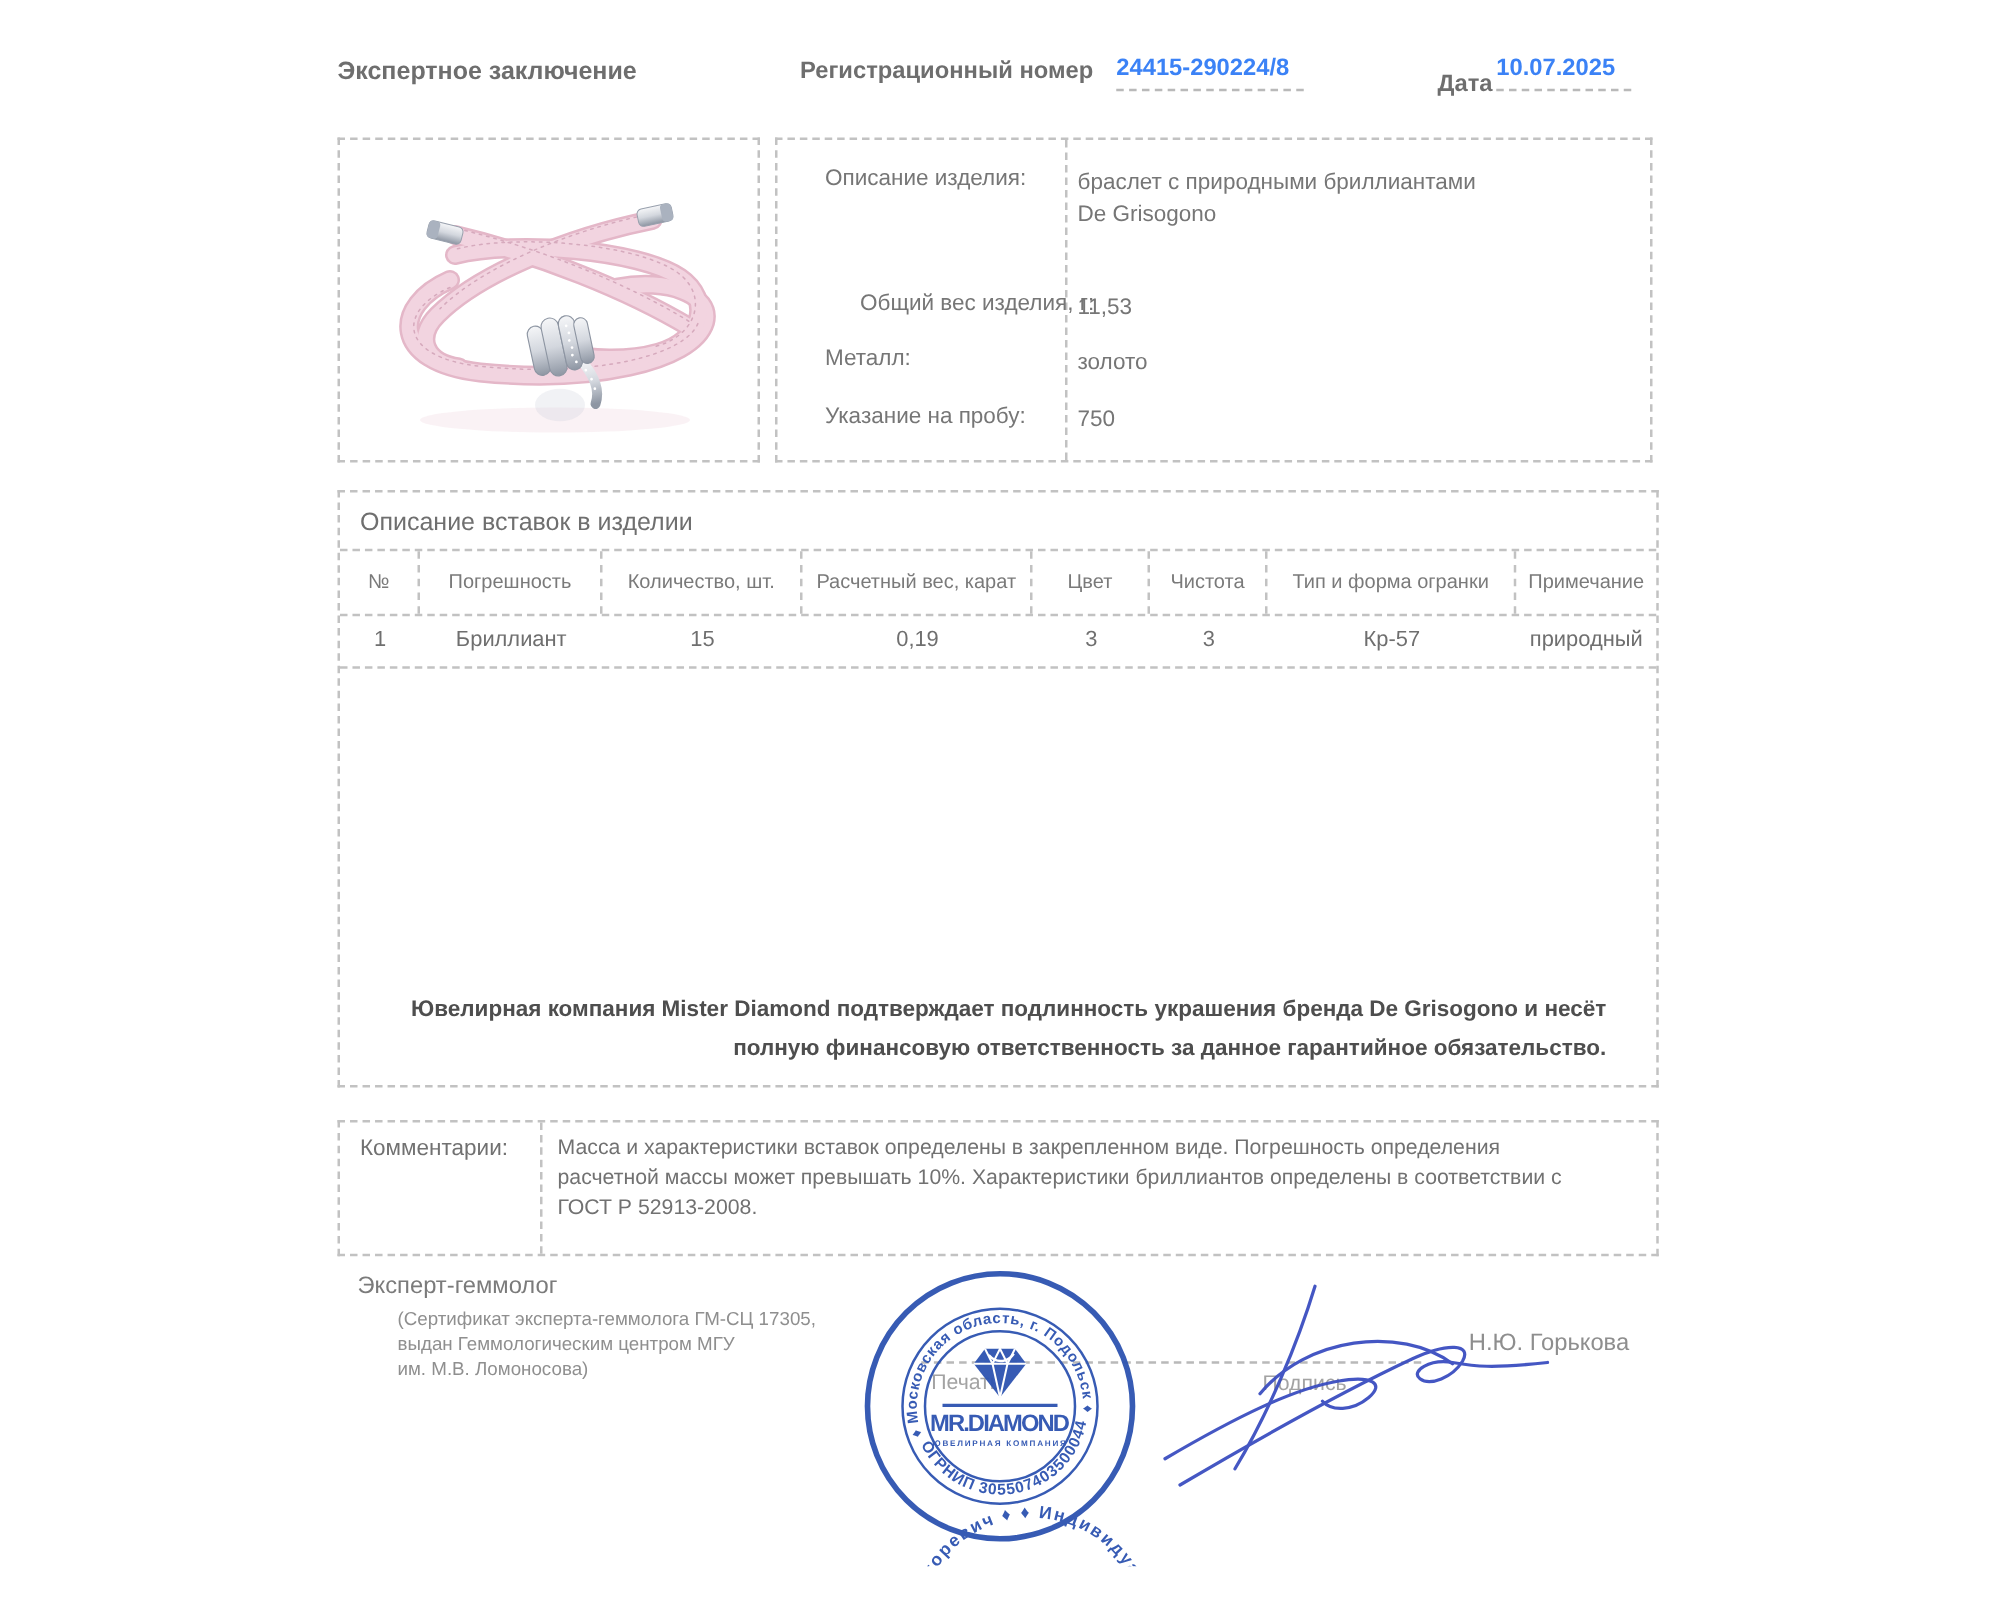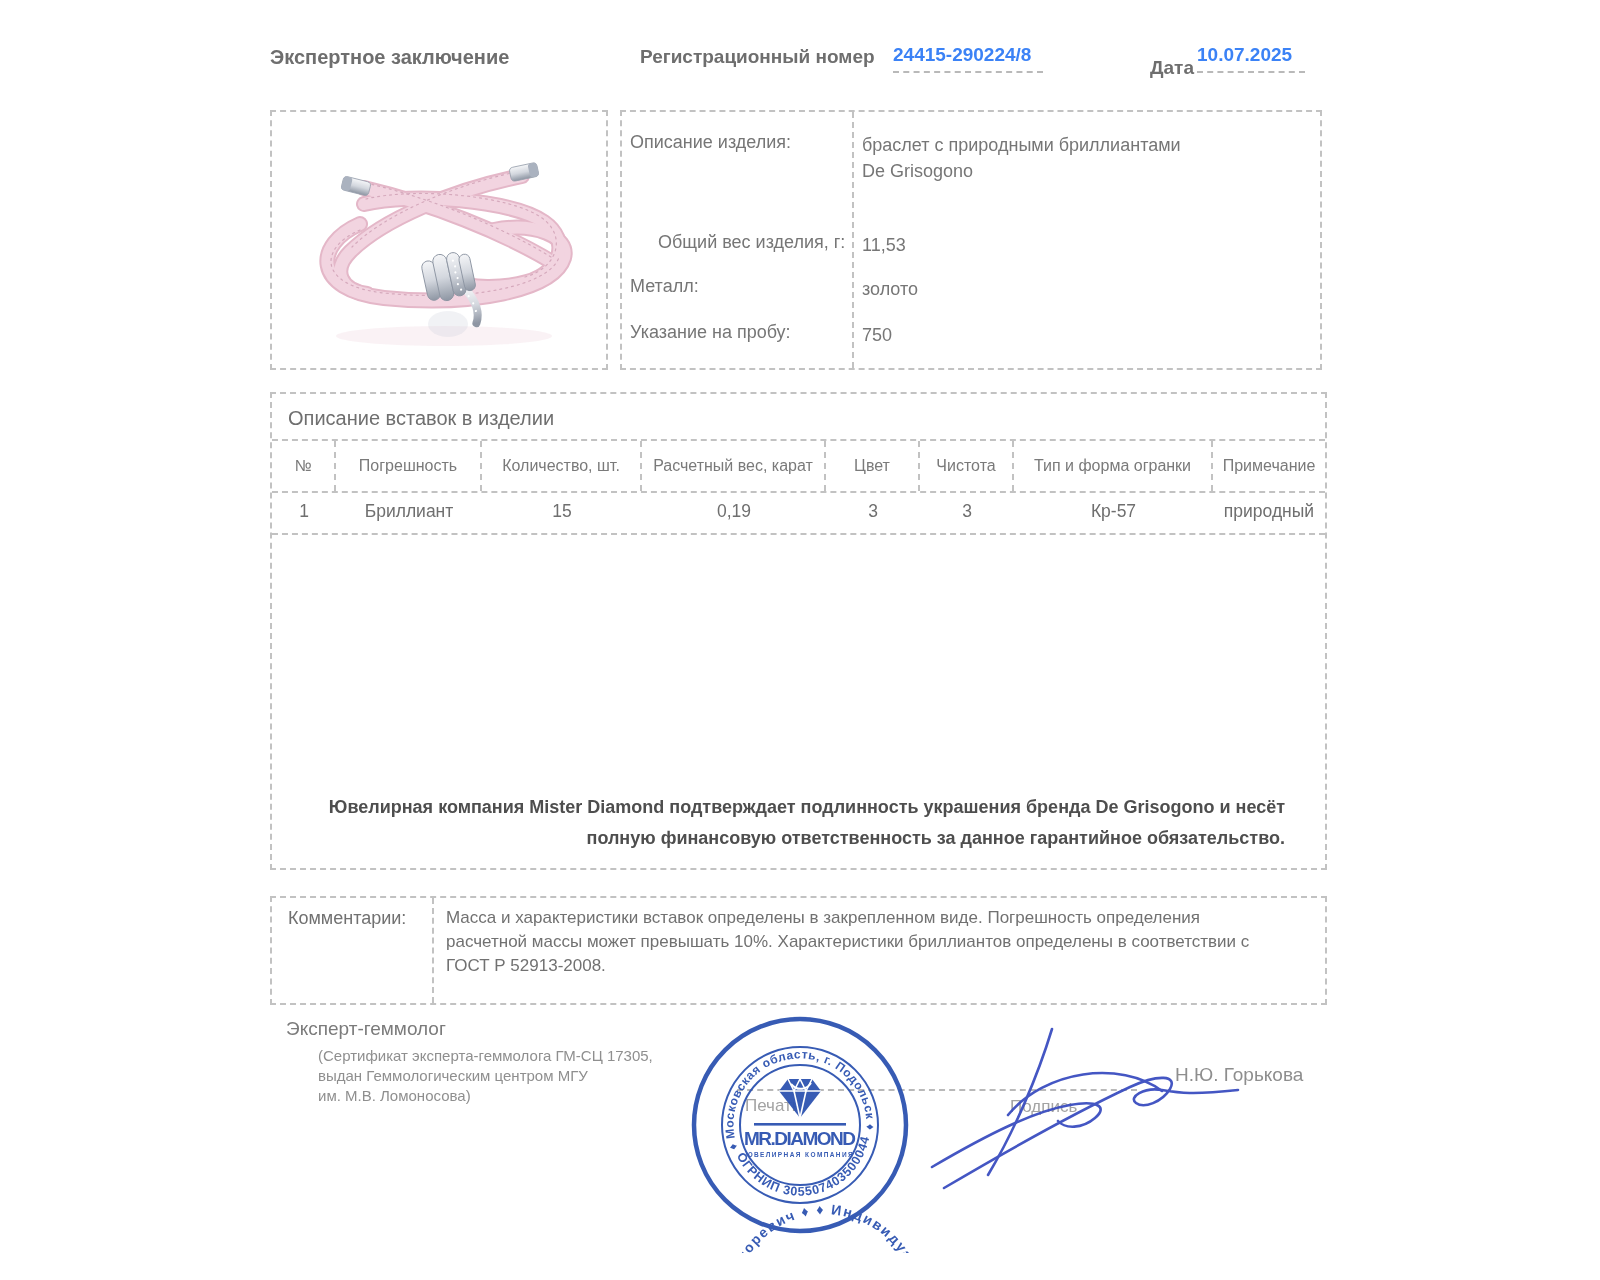--- a/index.html
+++ b/index.html
@@ -5,21 +5,21 @@
   html,body{margin:0;padding:0;background:#ffffff;}
   #page{position:relative;width:1600px;height:1280px;background:#fff;overflow:hidden;
         font-family:"Liberation Sans","DejaVu Sans",sans-serif;color:#757575;}
   .abs{position:absolute;}
   .lbl{font-weight:bold;color:#6e6e6e;font-size:19px;}
   .val{color:#3b82f6;font-size:18px;font-weight:bold;}
   .dash-box{position:absolute;border:2px dashed #c2c2c2;box-sizing:border-box;}
   .dash-underline{border-bottom:2px dashed #b9b9b9;padding-bottom:5px;}
   .pre{white-space:pre-line;}
   
-  .desc-row-label{position:absolute;left:8px;font-size:18px;color:#767676;}
+  .desc-row-label{position:absolute;left:38px;font-size:18px;color:#767676;}
   .desc-row-value{position:absolute;left:240px;font-size:18px;color:#767676;line-height:26px;}
   
   .tbl-grid{display:grid;grid-template-columns:64px 146px 160px 184px 94px 94px 199px auto;}
   .th{border-right:2px dashed #c2c2c2;display:flex;align-items:center;justify-content:center;
       font-size:16px;color:#7a7a7a;text-align:center;padding:4px 2px;box-sizing:border-box;}
   .th:last-child{border-right:none;}
   .td{display:flex;align-items:center;justify-content:center;font-size:17.5px;color:#6f6f6f;}
   .statement{font-weight:bold;font-size:18px;color:#4e4e4e;line-height:31px;}
   .placeholder{font-size:17px;color:#a3a3a3;}
   .signline{border-top:2px dashed #b9b9b9;}

